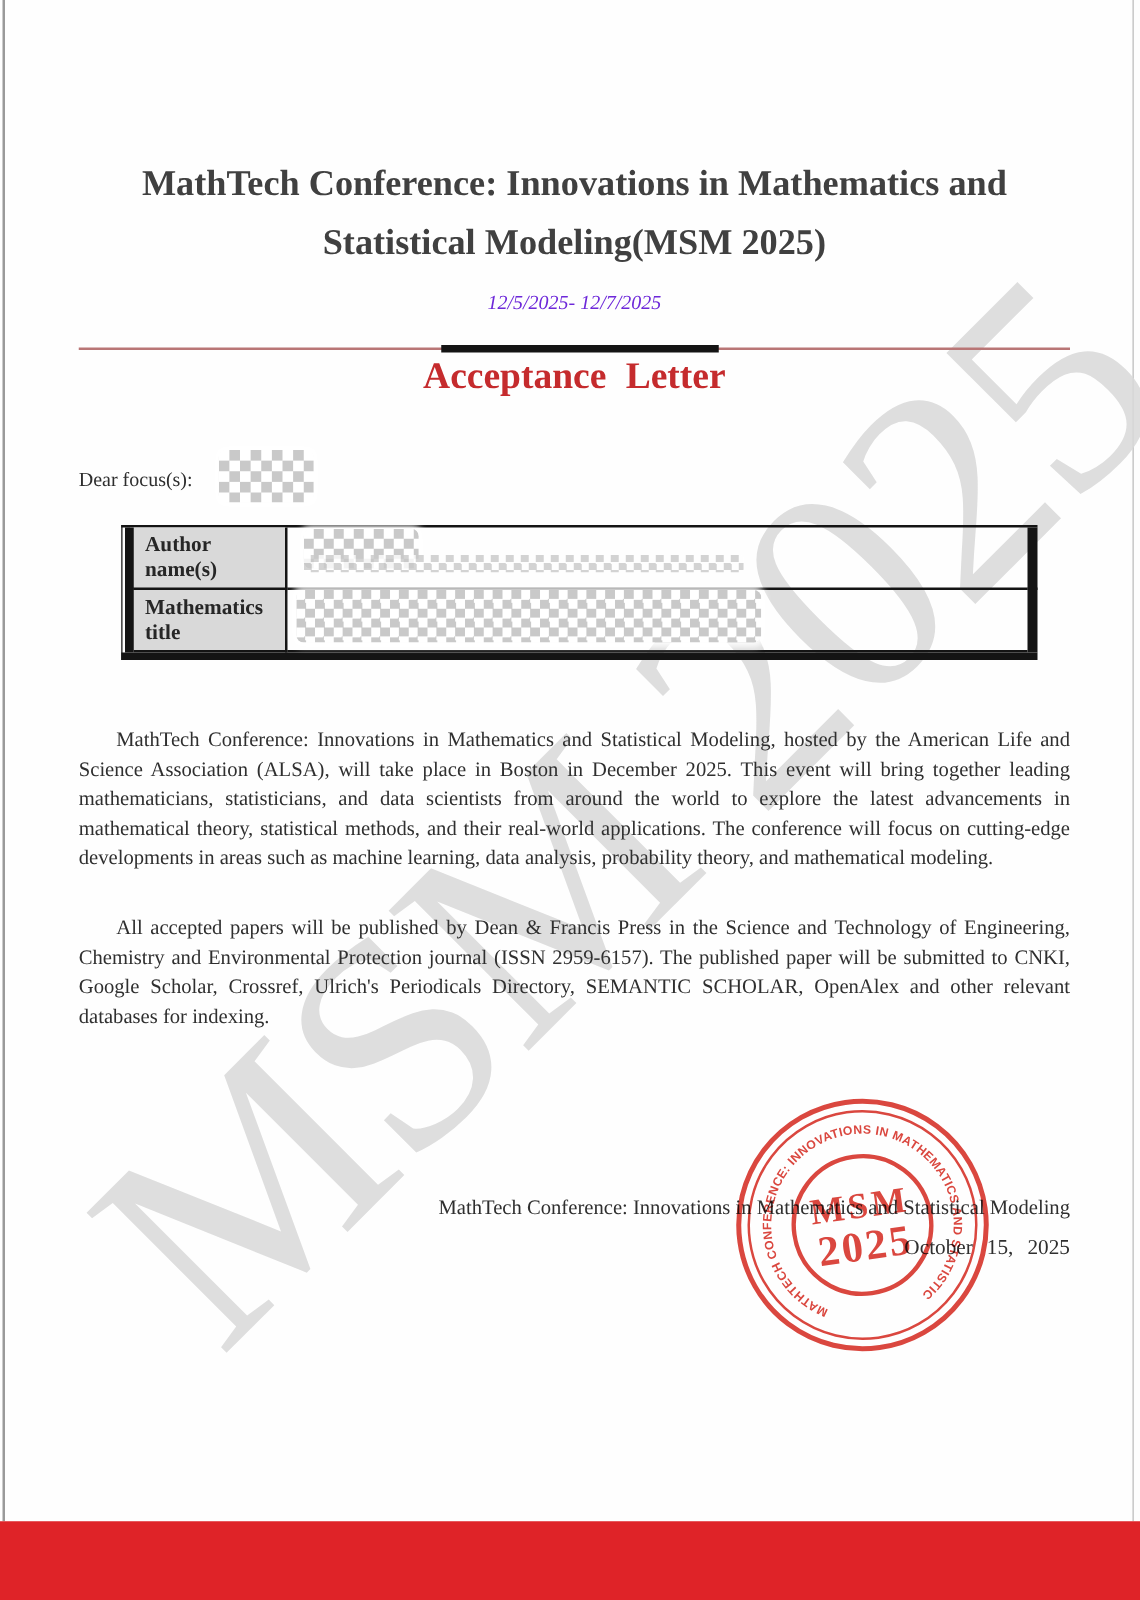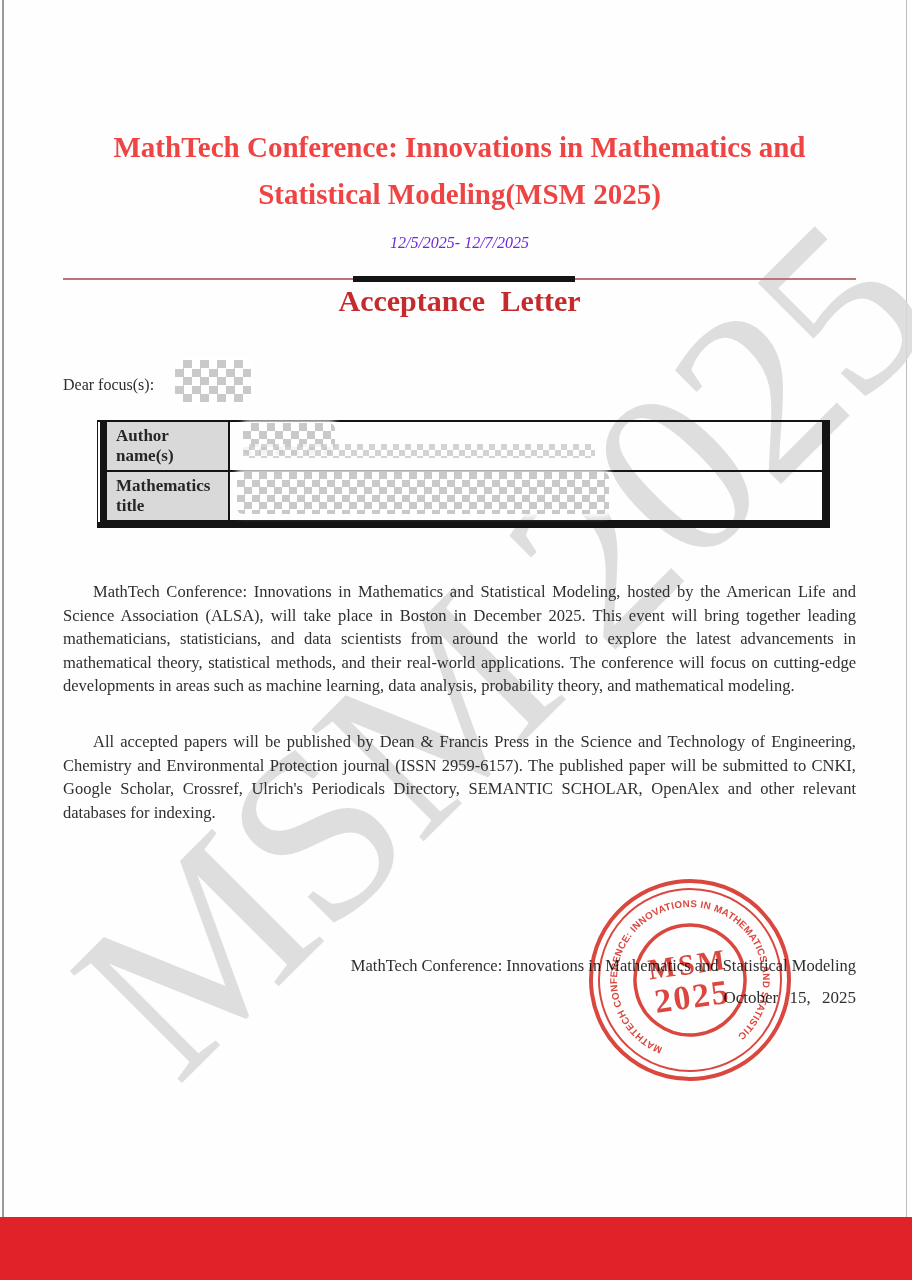--- a/index.html
+++ b/index.html
@@ -25,21 +25,21 @@
     color: #d9d9d9; opacity: 0.85;
     letter-spacing: -4px;
     pointer-events: none;
   }
 
   .content { position: relative; z-index: 1; padding: 0 56px 0 63px; }
 
   .doc-title {
     margin-top: 124px;
     text-align: center;
-    font-size: 29px; font-weight: bold; color: #ef4444;
+    font-size: 29px; font-weight: bold; color: #404040;
     line-height: 1.62;
   }
   .date-range {
     margin-top: 16px; text-align: center;
     font-style: italic; font-size: 16px; color: #6d28d9;
   }
   .rule { position: relative; margin-top: 24px; height: 6px; }
   .rule-thin {
     position: absolute; left: 0; right: 0; top: 2px; height: 2px;
     background: #b97676;

